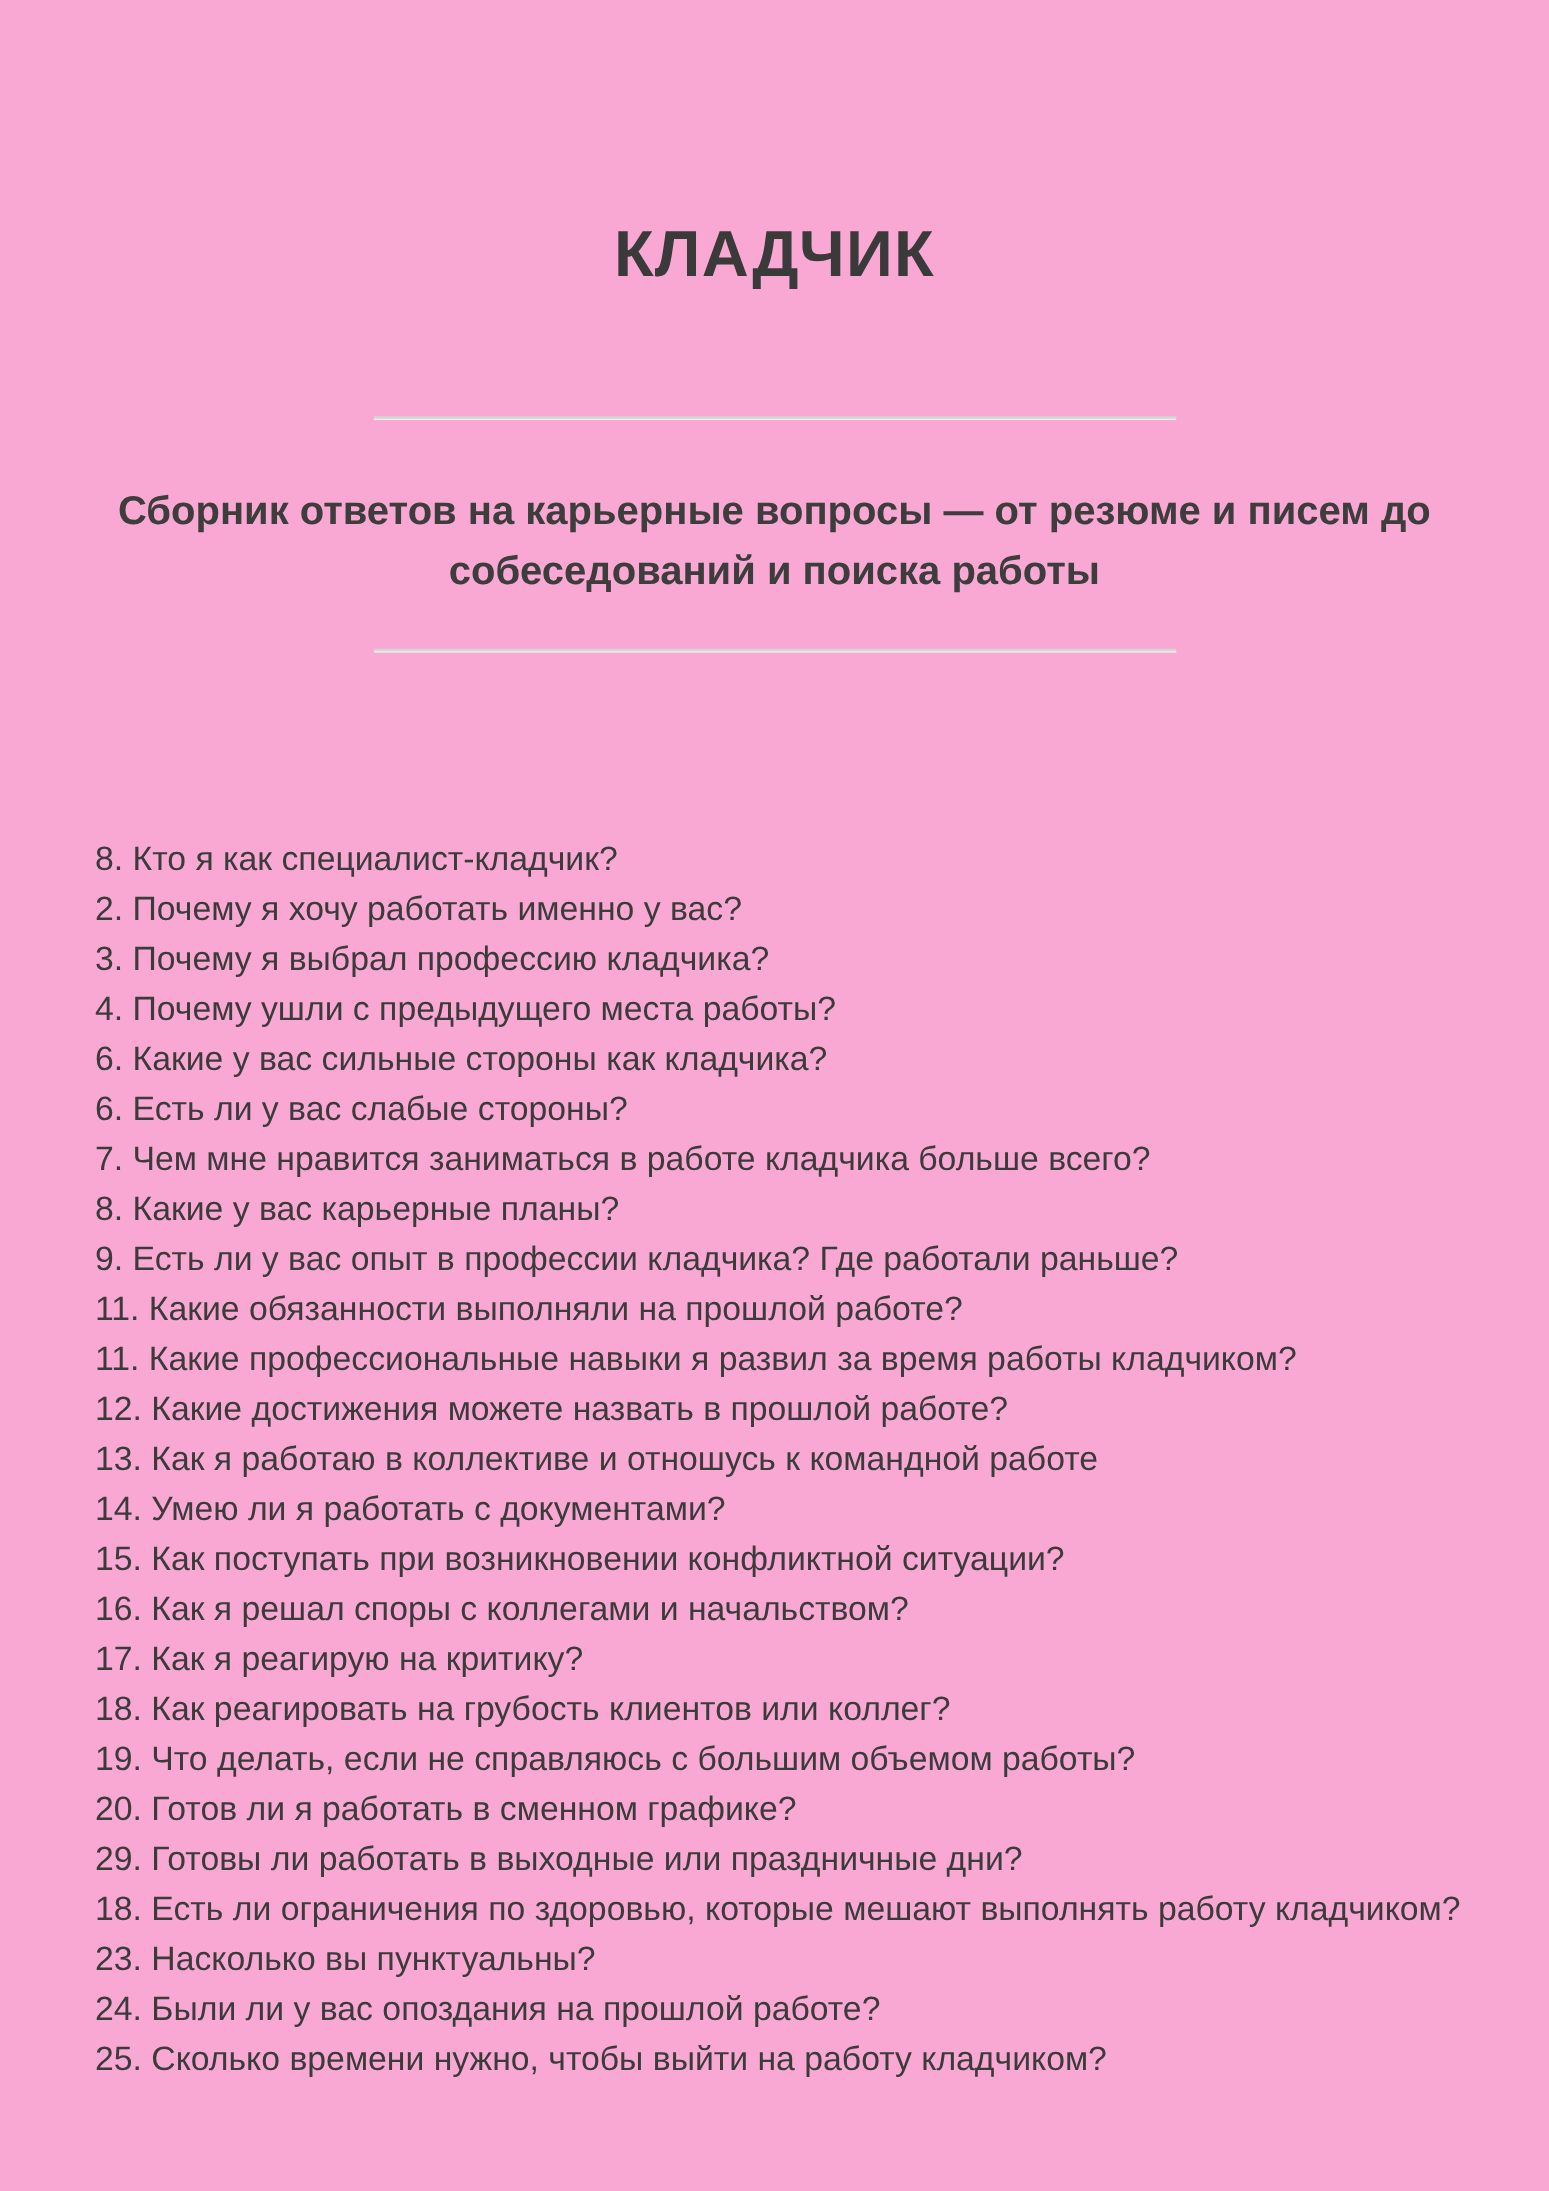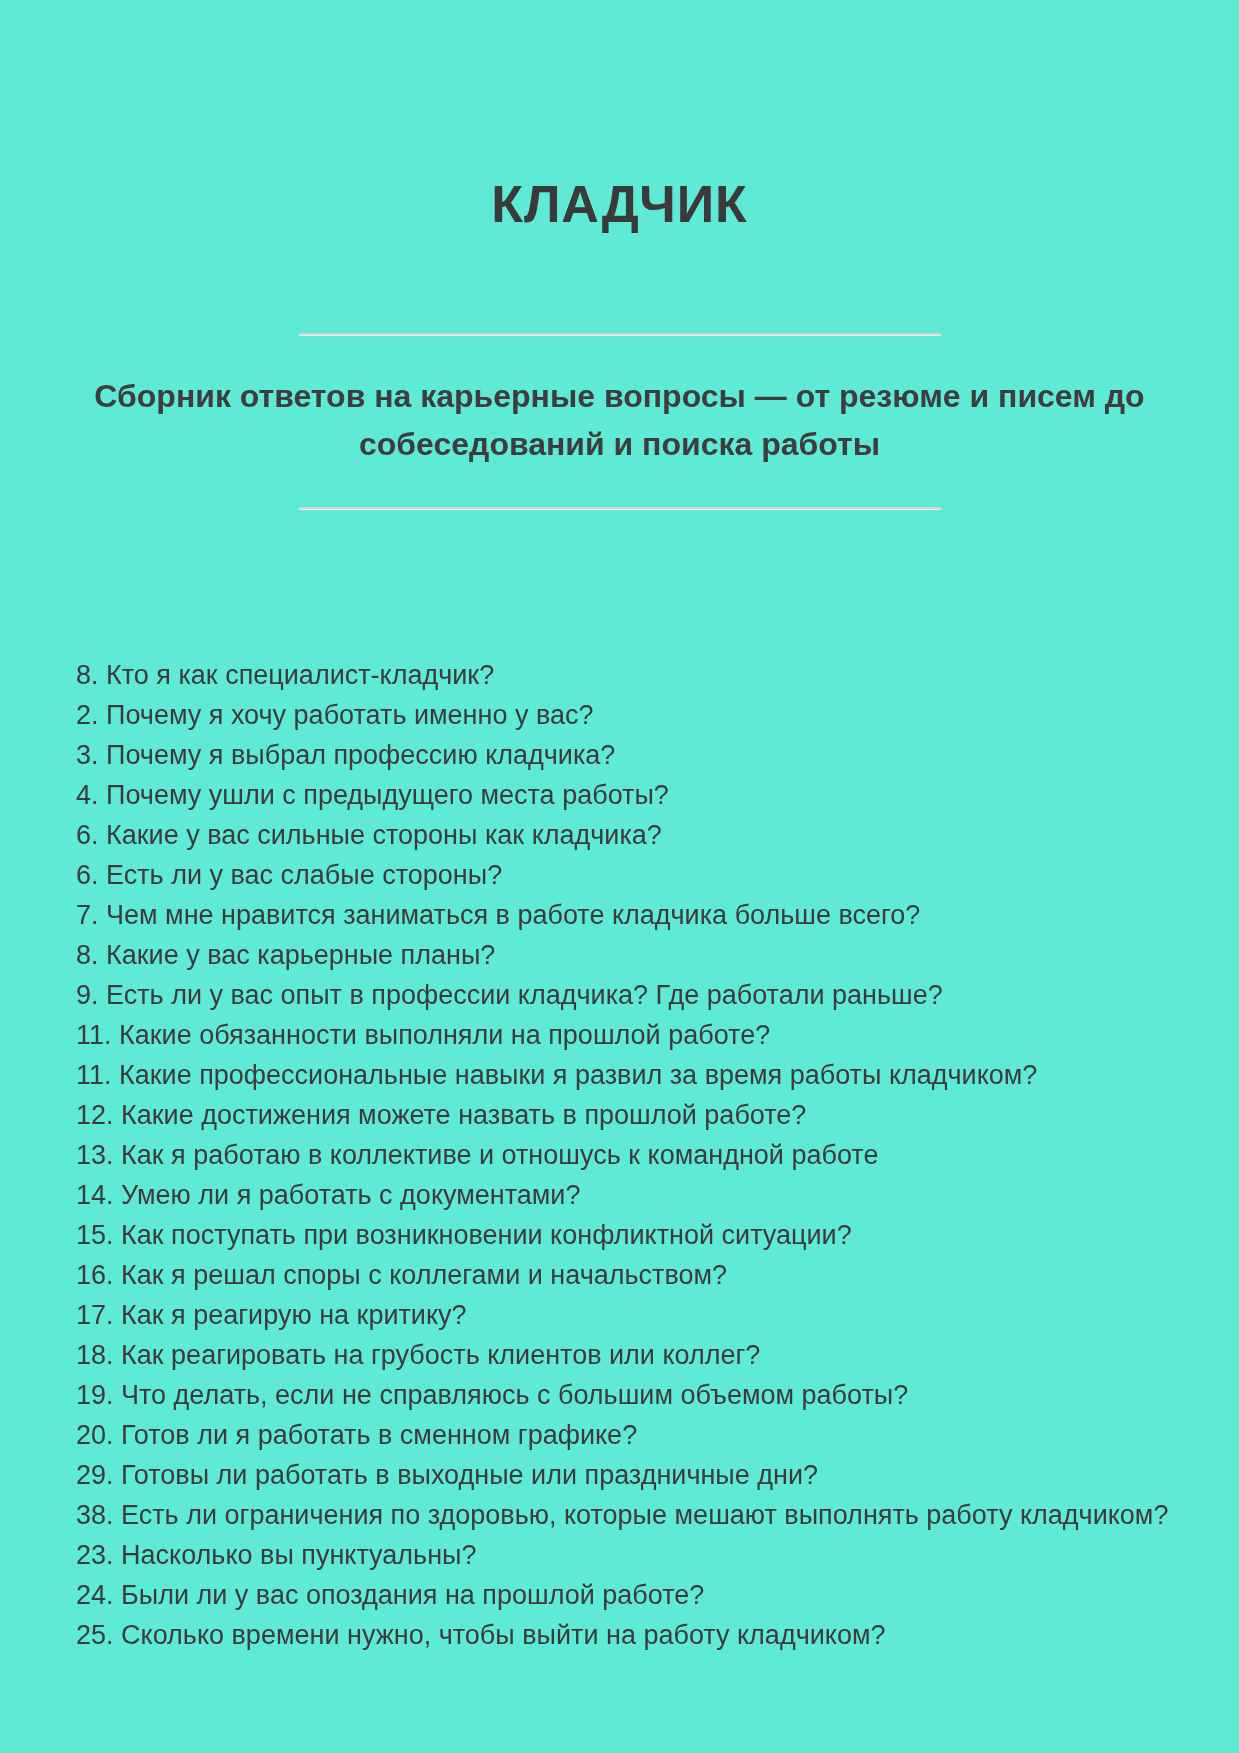--- a/index.html
+++ b/index.html
@@ -4,21 +4,21 @@
 <style>
   html, body {
     margin: 0;
     padding: 0;
     background: #ffffff;
   }
   .page {
     position: relative;
     width: 1239px;
     height: 1753px;
-    background: #5eead4;
+    background: #f9a8d4;
     overflow: hidden;
     font-family: "Liberation Sans", sans-serif;
     color: #3b3b3b;
   }
   .title {
     padding-top: 163px;
     font-size: 52px;
     line-height: 82px;
     font-weight: 700;
     text-align: center;
@@ -32,21 +32,21 @@
     margin: 0 auto;
     border-bottom: 1px solid #efefef;
   }
   .divider-top {
     margin-top: 88px;
   }
   .divider-bottom {
     margin-top: 39px;
   }
   .subtitle {
-    margin-top: 36px;
+    margin-top: 48px;
     font-size: 32px;
     line-height: 48px;
     font-weight: 700;
     text-align: center;
     color: #3d3d3d;
   }
   .question-list {
     margin: 145px 0 0 0;
     padding: 0 0 0 76px;
     list-style: none;
@@ -90,19 +90,19 @@
     <li>12. Какие достижения можете назвать в прошлой работе?</li>
     <li>13. Как я работаю в коллективе и отношусь к командной работе</li>
     <li>14. Умею ли я работать с документами?</li>
     <li>15. Как поступать при возникновении конфликтной ситуации?</li>
     <li>16. Как я решал споры с коллегами и начальством?</li>
     <li>17. Как я реагирую на критику?</li>
     <li>18. Как реагировать на грубость клиентов или коллег?</li>
     <li>19. Что делать, если не справляюсь с большим объемом работы?</li>
     <li>20. Готов ли я работать в сменном графике?</li>
     <li>29. Готовы ли работать в выходные или праздничные дни?</li>
-    <li>38. Есть ли ограничения по здоровью, которые мешают выполнять работу кладчиком?</li>
+    <li>18. Есть ли ограничения по здоровью, которые мешают выполнять работу кладчиком?</li>
     <li>23. Насколько вы пунктуальны?</li>
     <li>24. Были ли у вас опоздания на прошлой работе?</li>
     <li>25. Сколько времени нужно, чтобы выйти на работу кладчиком?</li>
   </ul>
 
 </div>
 
 </body></html>

